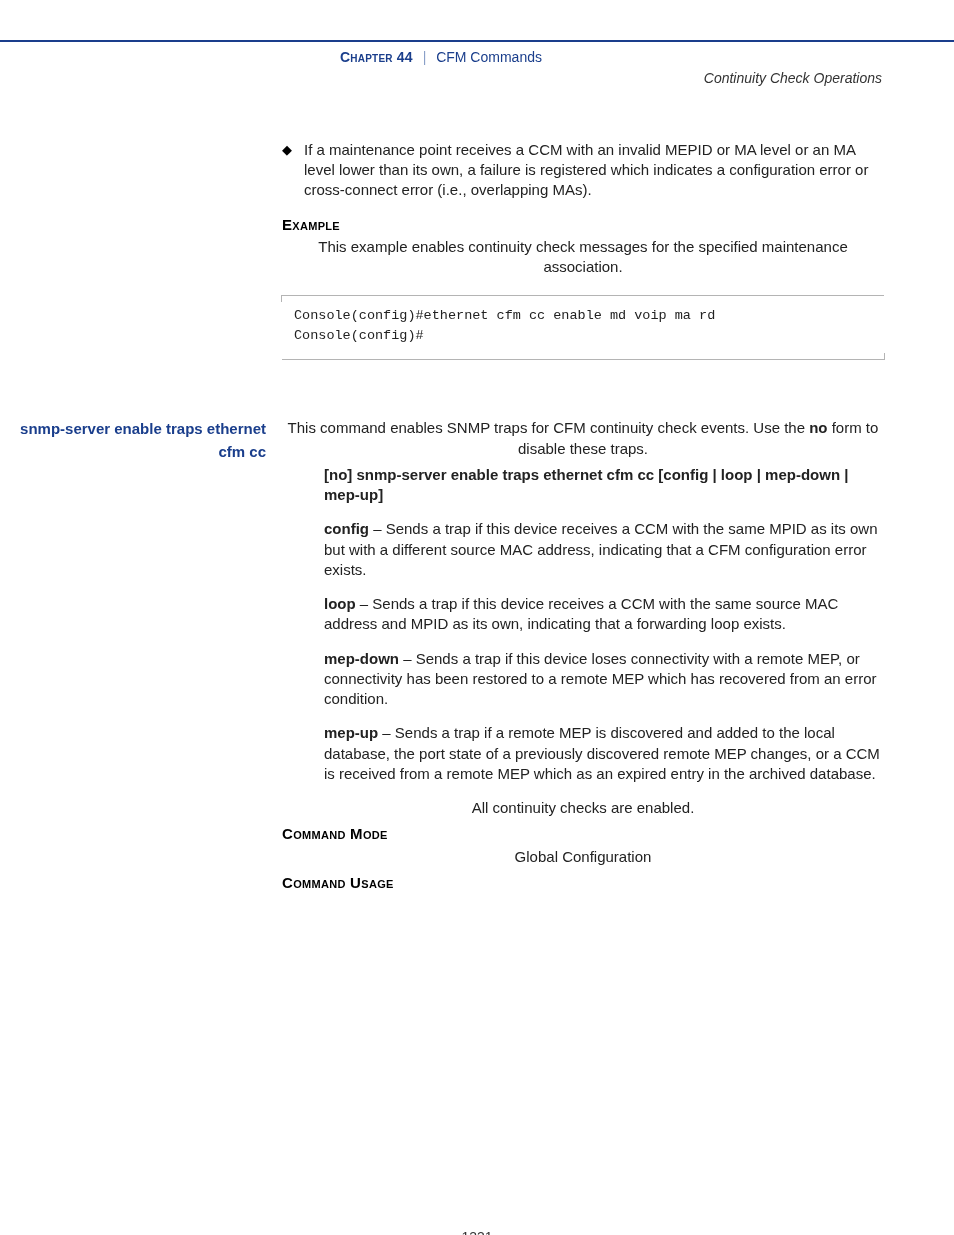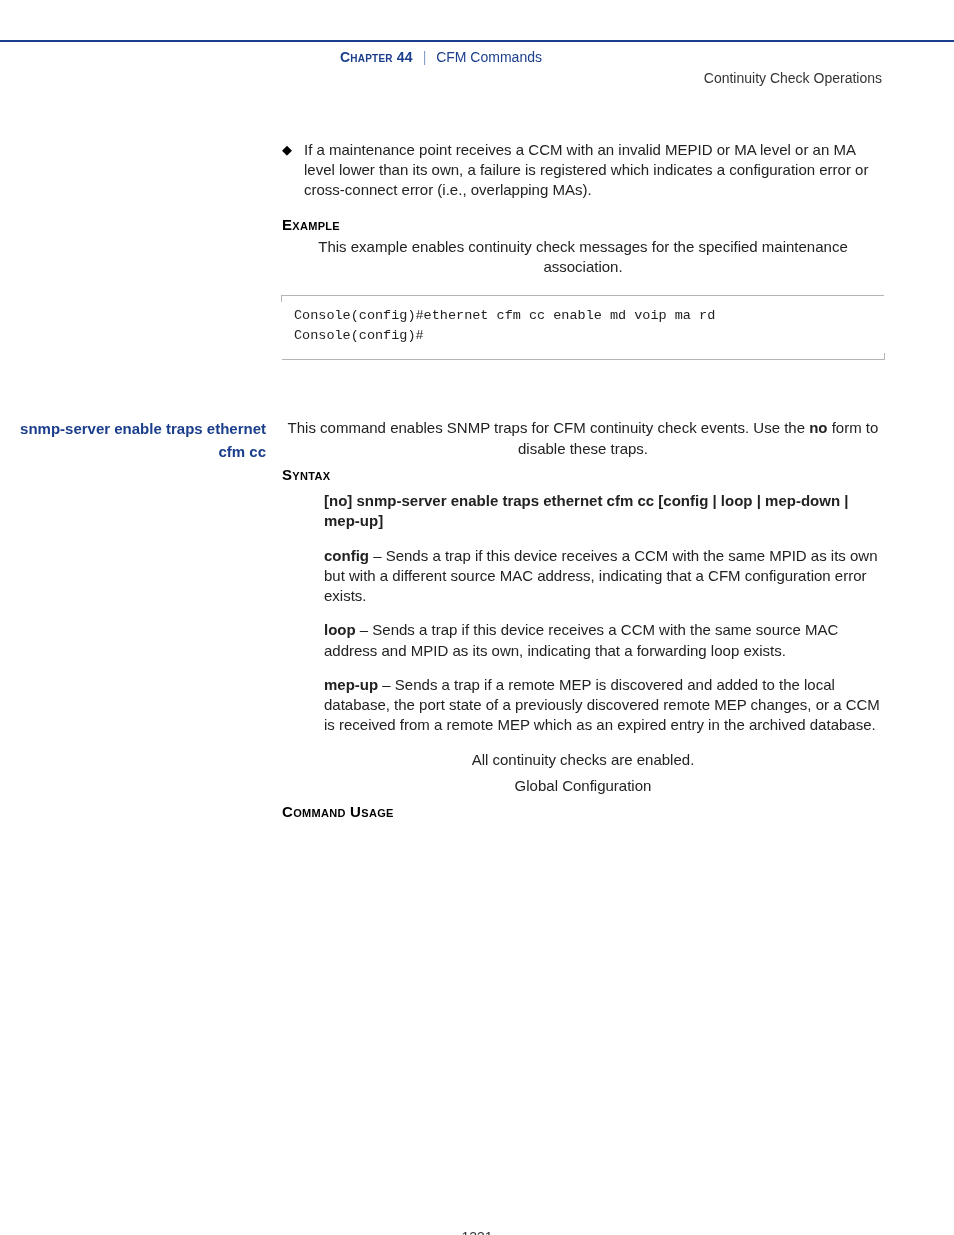--- a/index.html
+++ b/index.html
@@ -27,21 +27,21 @@
     font-size: 14px;
   }
   .chapter-line {
     color: #1a3e8c;
     font-weight: bold;
     text-align: center;
   }
   .chapter-num { font-variant: small-caps; letter-spacing: 0.2px; }
   .chapter-sep { color: #8aa0c8; font-weight: normal; margin: 0 6px; }
   .chapter-title { font-weight: normal; color: #1a3e8c; }
-  .subheader { color: #333; font-size: 14px; margin-top: 2px; }
+  .subheader { color: #333; font-size: 14px; margin-top: 2px; font-style: italic; }
 
   .content-wrap {
     position: relative;
     margin-top: 52px;
   }
 
   .leftcol {
     position: absolute;
     left: 0;
     width: 274px;
@@ -160,40 +160,43 @@
     </div>
 
     <div class="section2">
       <div class="leftcol lc-cmdname">snmp-server enable traps ethernet cfm cc</div>
 
       <div class="maincol">
         <p class="para">
           <span>This command enables SNMP traps for CFM continuity check events. Use the </span><b>no</b><span> form to disable these traps.</span>
         </p>
 
-        <div class="heading-sc">Syntax</div>
 
         <div class="syntax-block">
           <div class="syntax-line">
             <span>[</span><span>no</span><span>] </span><span>snmp-server enable traps ethernet cfm cc</span><span> [</span><span>config</span><span> | </span><span>loop</span><span> | </span><span>mep-down</span><span> | </span><span>mep-up</span><span>]</span>
           </div>
 
           <div class="param-block">
             <span class="param-name">config</span><span> – Sends a trap if this device receives a CCM with the same MPID as its own but with a different source MAC address, indicating that a CFM configuration error exists.</span>
           </div>
           <div class="param-block">
             <span class="param-name">loop</span><span> – Sends a trap if this device receives a CCM with the same source MAC address and MPID as its own, indicating that a forwarding loop exists.</span>
           </div>
           <div class="param-block">
+            <span class="param-name">mep-down</span><span> – Sends a trap if this device loses connectivity with a remote MEP, or connectivity has been restored to a remote MEP which has recovered from an error condition.</span>
+          </div>
+          <div class="param-block">
             <span class="param-name">mep-up</span><span> – Sends a trap if a remote MEP is discovered and added to the local database, the port state of a previously discovered remote MEP changes, or a CCM is received from a remote MEP which as an expired entry in the archived database.</span>
           </div>
         </div>
 
         <p class="para">All continuity checks are enabled.</p>
 
+        <div class="heading-sc">Command Mode</div>
         <p class="para">Global Configuration</p>
 
         <div class="heading-sc">Command Usage</div>
       </div>
     </div>
 
   </div>
 
   <div class="footer">–  1331  –</div>
 </div>

